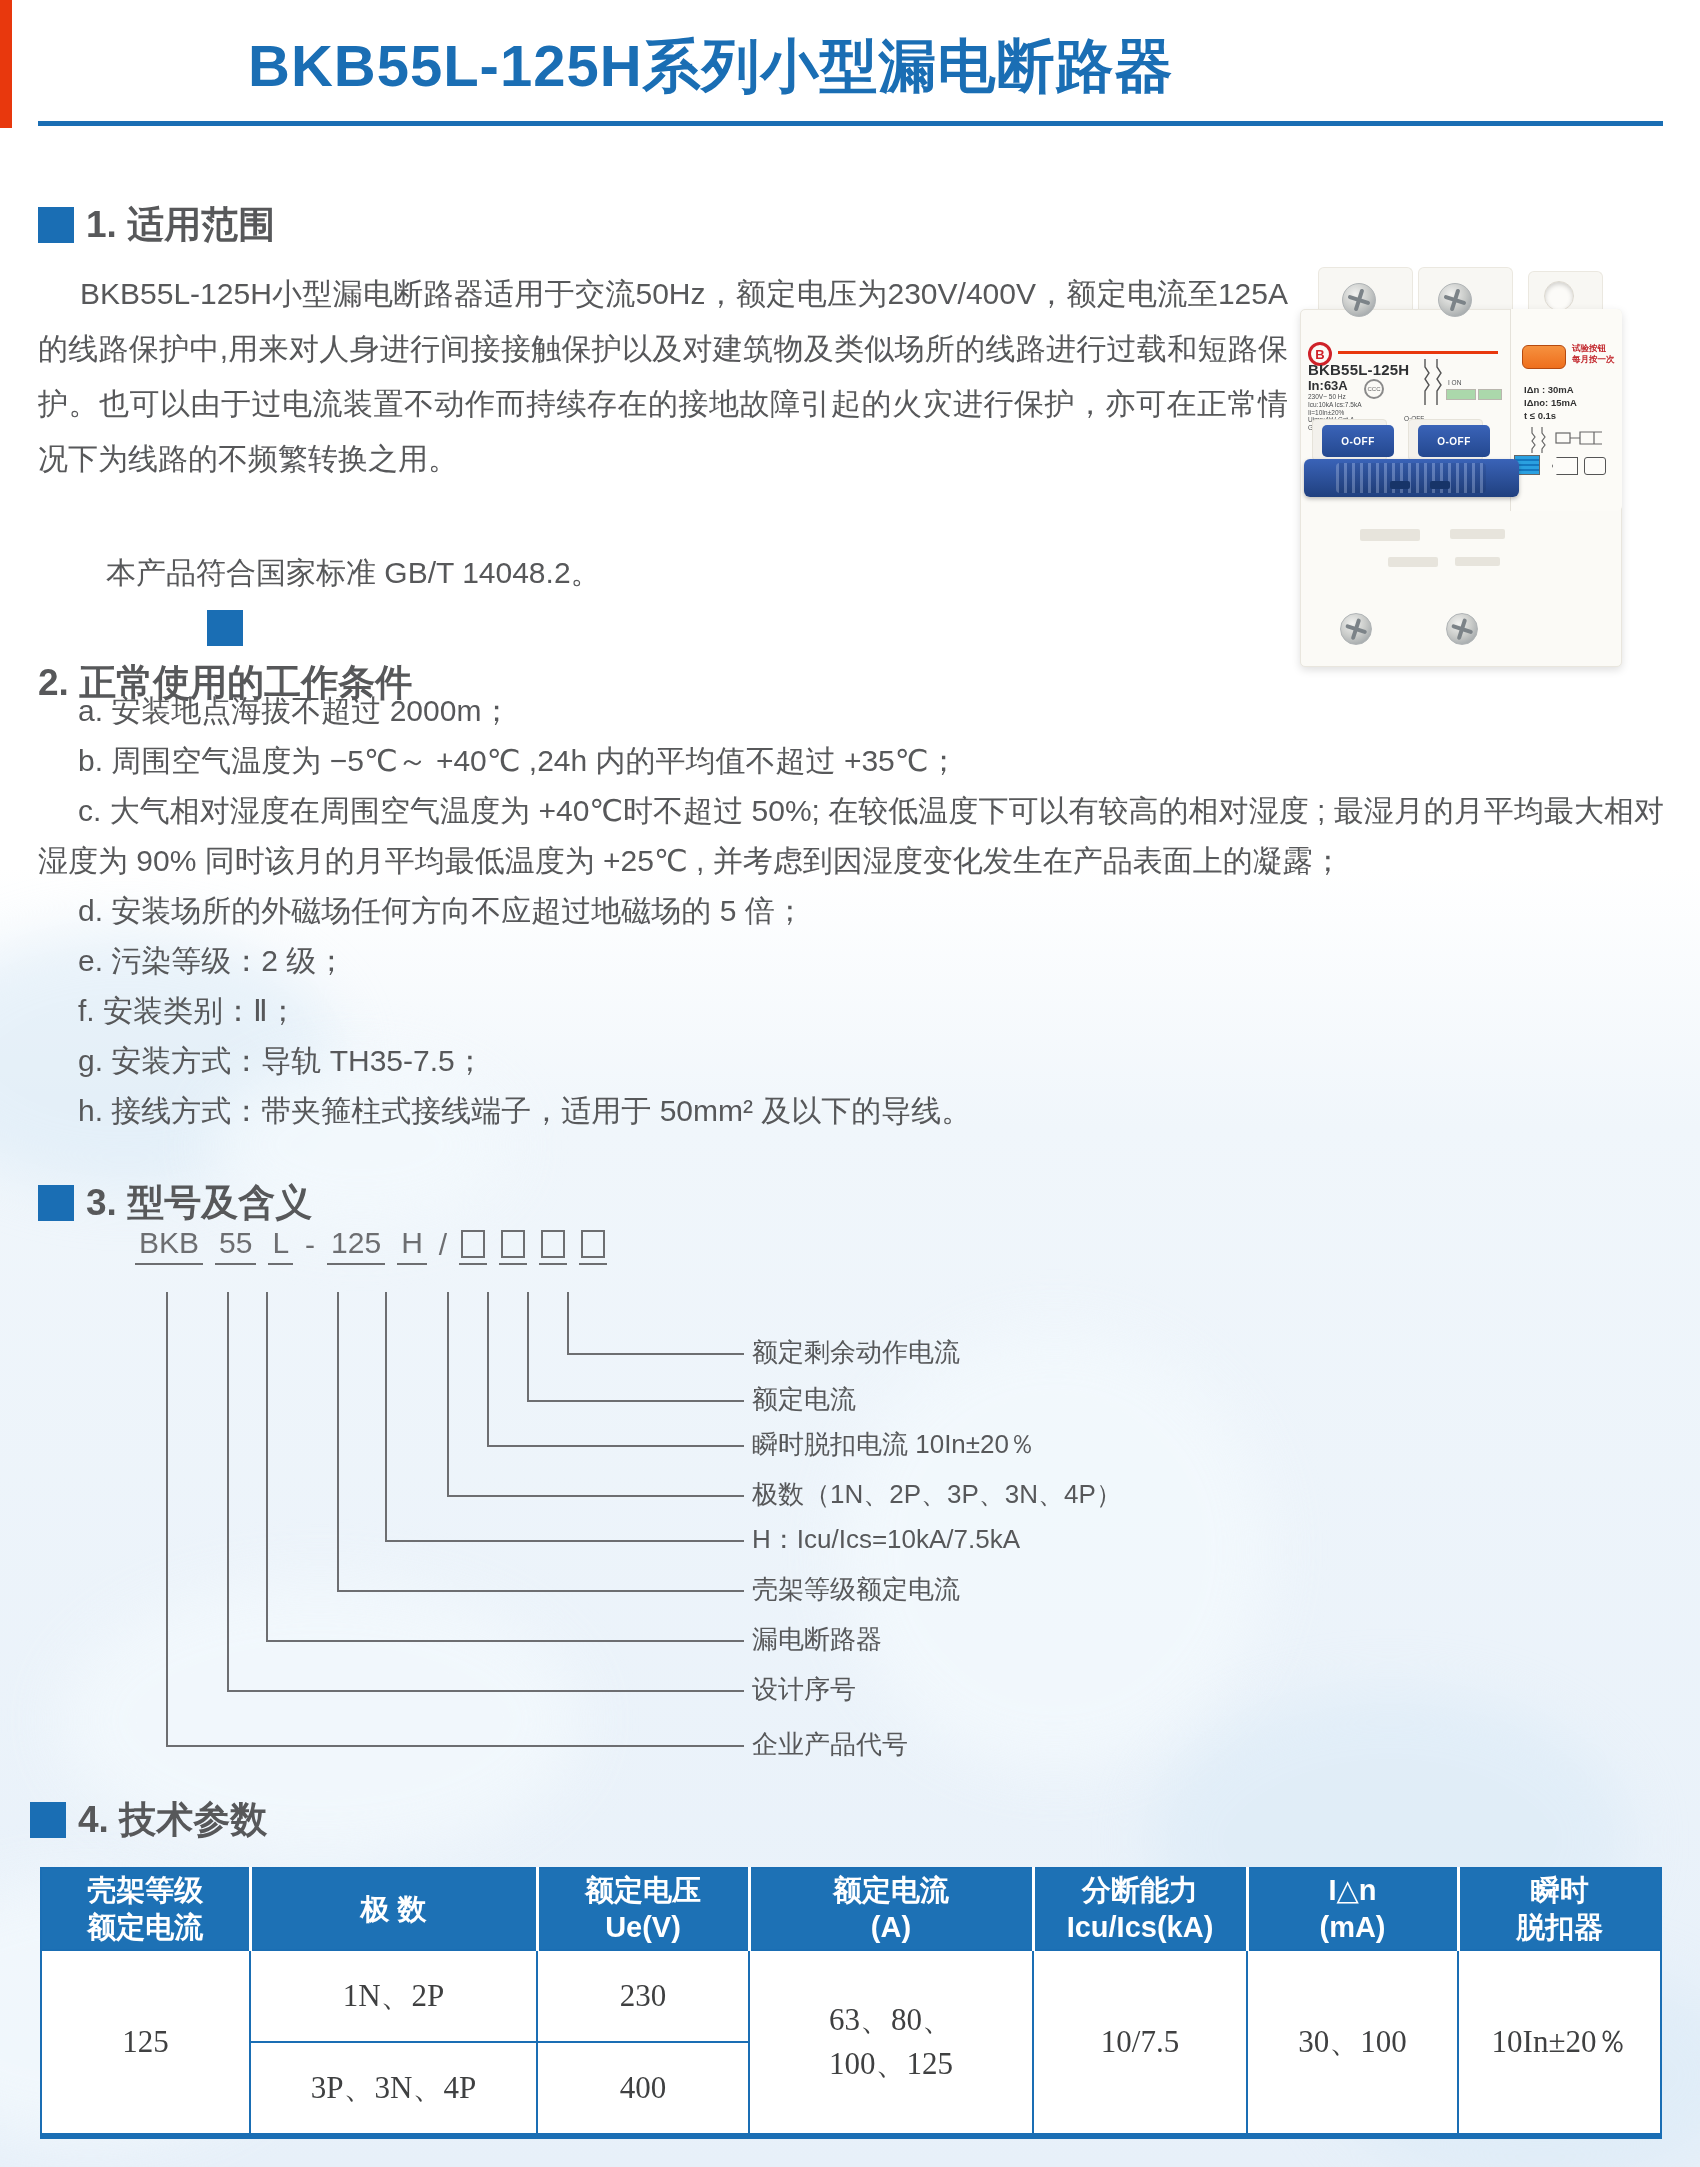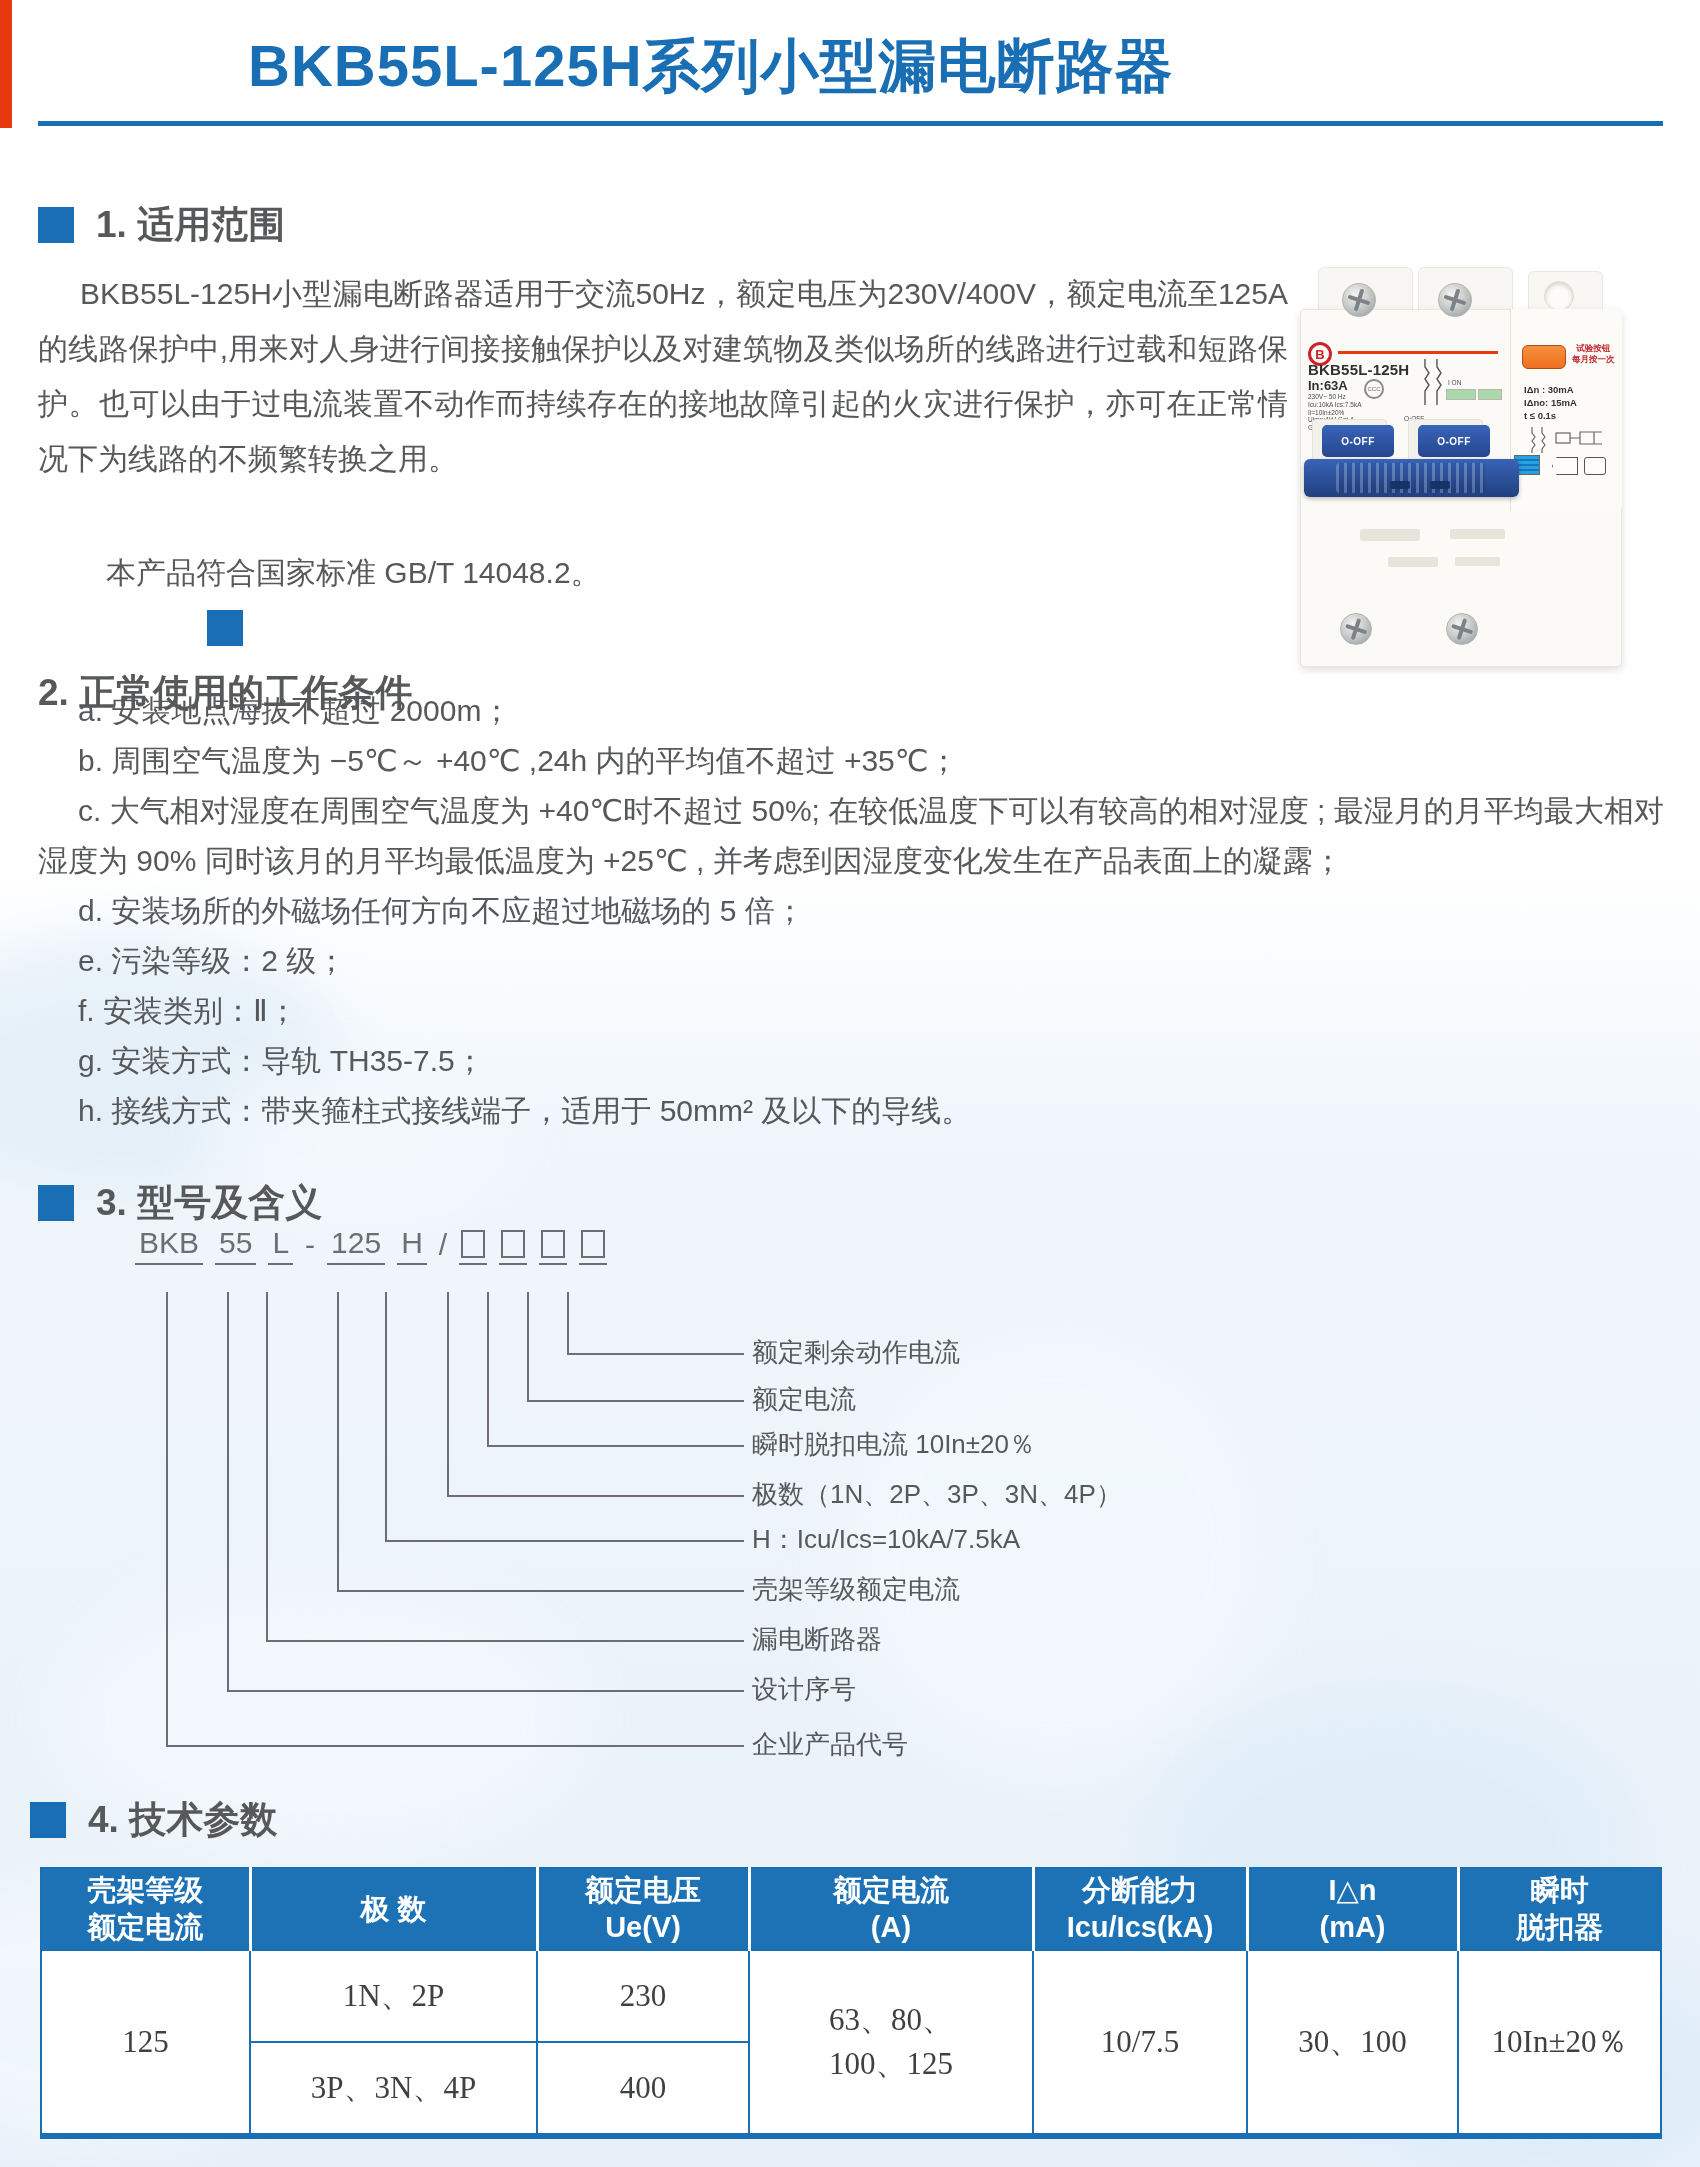--- a/index.html
+++ b/index.html
@@ -4,21 +4,21 @@
 <style>
   html,body{margin:0;padding:0;}
   body{font-family:"Liberation Sans","DejaVu Sans",sans-serif;}
   .page{position:relative;width:1700px;height:2167px;overflow:hidden;
         background:linear-gradient(180deg,#ffffff 0%,#ffffff 40%,#f0f6fb 52%,#e7f0f9 100%);}
   .blob{position:absolute;background:#d8e9f6;opacity:.5;border-radius:50%;filter:blur(28px);}
   .blob.light{background:#f3f9fd;opacity:.8;}
   .red-corner{position:absolute;left:0;top:0;width:12px;height:128px;background:#e8380d;}
   .title{position:absolute;left:248px;top:28px;font-size:58px;font-weight:bold;color:#1a6eb4;letter-spacing:1px;white-space:nowrap;}
   .title-rule{position:absolute;left:38px;top:121px;width:1625px;height:5px;background:#1a6eb4;}
-  .sec-head{position:absolute;display:flex;align-items:center;gap:22px;color:#57585a;font-size:37px;font-weight:bold;white-space:nowrap;}
+  .sec-head{position:absolute;display:flex;align-items:center;gap:12px;color:#57585a;font-size:37px;font-weight:bold;white-space:nowrap;}
   .sec-head .sq{width:36px;height:36px;background:#1a6eb4;flex:0 0 auto;}
   .body-text{color:#57585a;font-size:30px;}
   .para1{position:absolute;left:38px;top:266px;width:1250px;line-height:55px;text-align:justify;text-indent:42px;}
   .para2{position:absolute;left:106px;top:553px;line-height:40px;}
   .cond-list{position:absolute;left:38px;top:686px;width:1626px;line-height:50px;}
   .cond-list .item{text-indent:40px;text-align:justify;}
   
   .model-code{position:absolute;left:135px;top:1226px;display:flex;align-items:flex-end;gap:12px;font-size:30px;color:#6d6e71;}
   .model-code .seg{border-bottom:2px solid #6d6e71;padding:0 4px 3px;}
   .model-code .plain{padding:0 0 3px;}
@@ -127,21 +127,21 @@
       <path d="M5 2 v8 l4 6 l-4 6 l4 6 l-4 6 v14" fill="none" stroke="#555" stroke-width="1.4"></path>
       <path d="M17 2 v8 l4 6 l-4 6 l4 6 l-4 6 v14" fill="none" stroke="#555" stroke-width="1.4"></path>
     </svg>
     <div class="pv-ion">I ON</div>
     <div class="pv-green" style="left:146px;top:122px;width:30px;height:11px;"></div>
     <div class="pv-green" style="left:178px;top:122px;width:24px;height:11px;"></div>
     <div class="pv-ooff-sm">O·OFF</div>
 
     <div class="pv-test"></div>
     <div class="pv-testnote">
-      <span style="position:static;display:block;text-align:center;">试验按钮</span>
+      <span style="position:static;display:block;">试验按钮</span>
       <span style="position:static;display:block;">每月按一次</span>
     </div>
     <div class="pv-idn">
       <span style="position:static;display:block;">IΔn :  30mA</span>
       <span style="position:static;display:block;">IΔno: 15mA</span>
       <span style="position:static;display:block;">t ≤ 0.1s</span>
     </div>
     <svg style="left:226px;top:158px;width:80px;height:30px;" viewBox="0 0 80 30">
       <path d="M6 2 v6 l3 4 l-3 4 l3 4 l-3 4 v4" fill="none" stroke="#666" stroke-width="1.2"></path>
       <path d="M16 2 v6 l3 4 l-3 4 l3 4 l-3 4 v4" fill="none" stroke="#666" stroke-width="1.2"></path>

